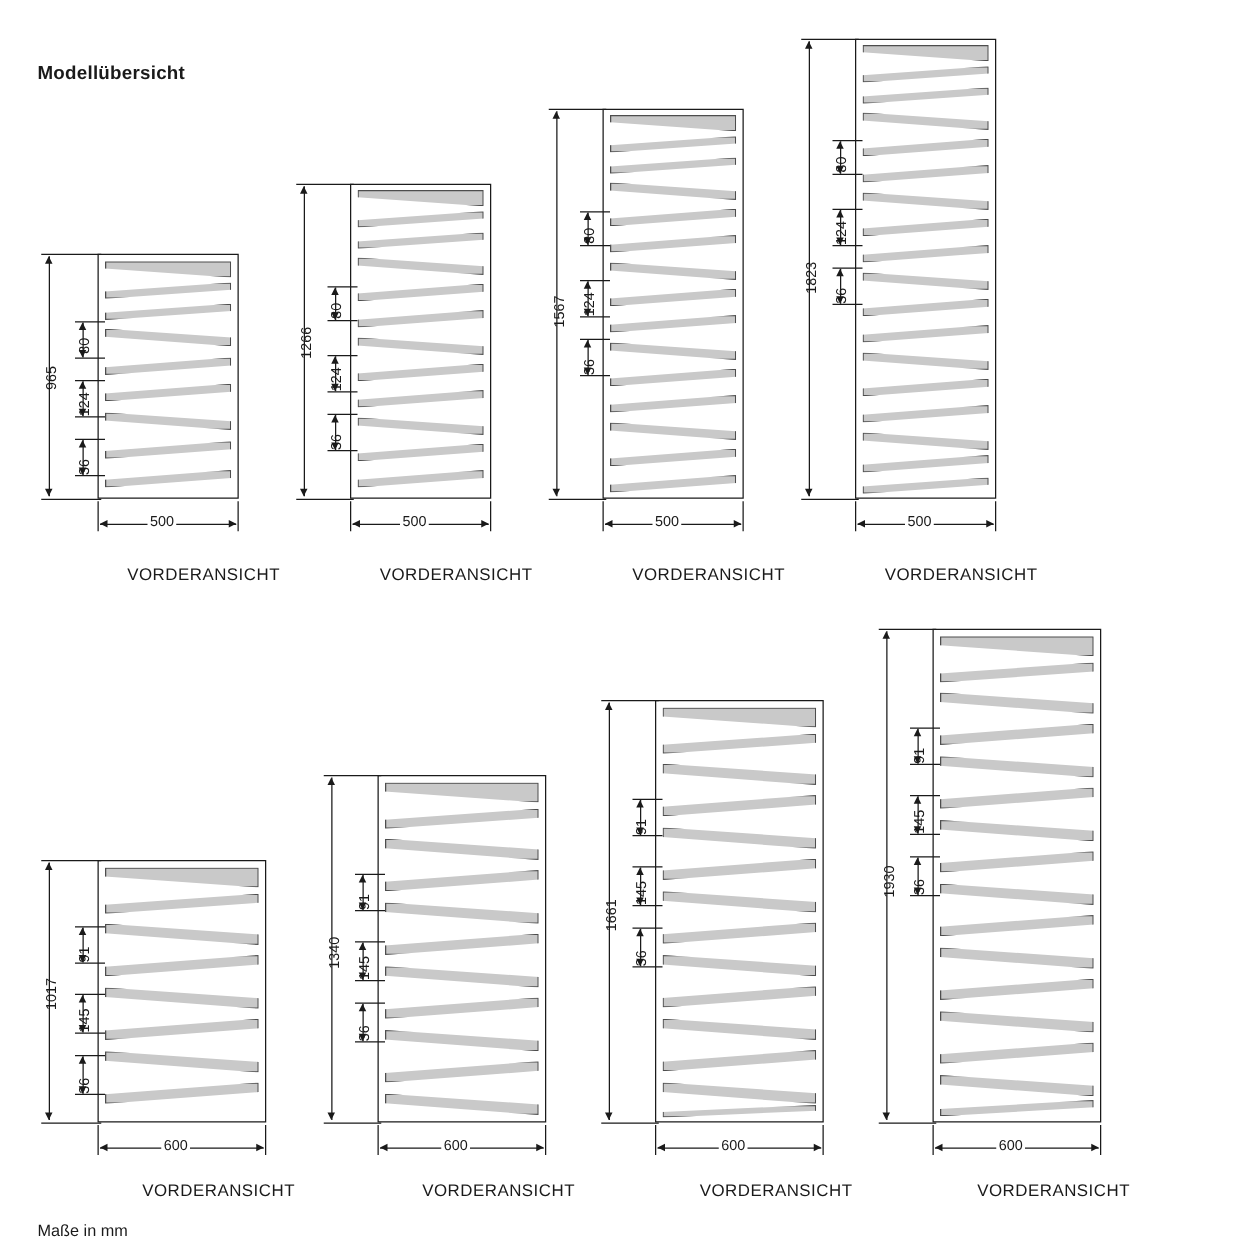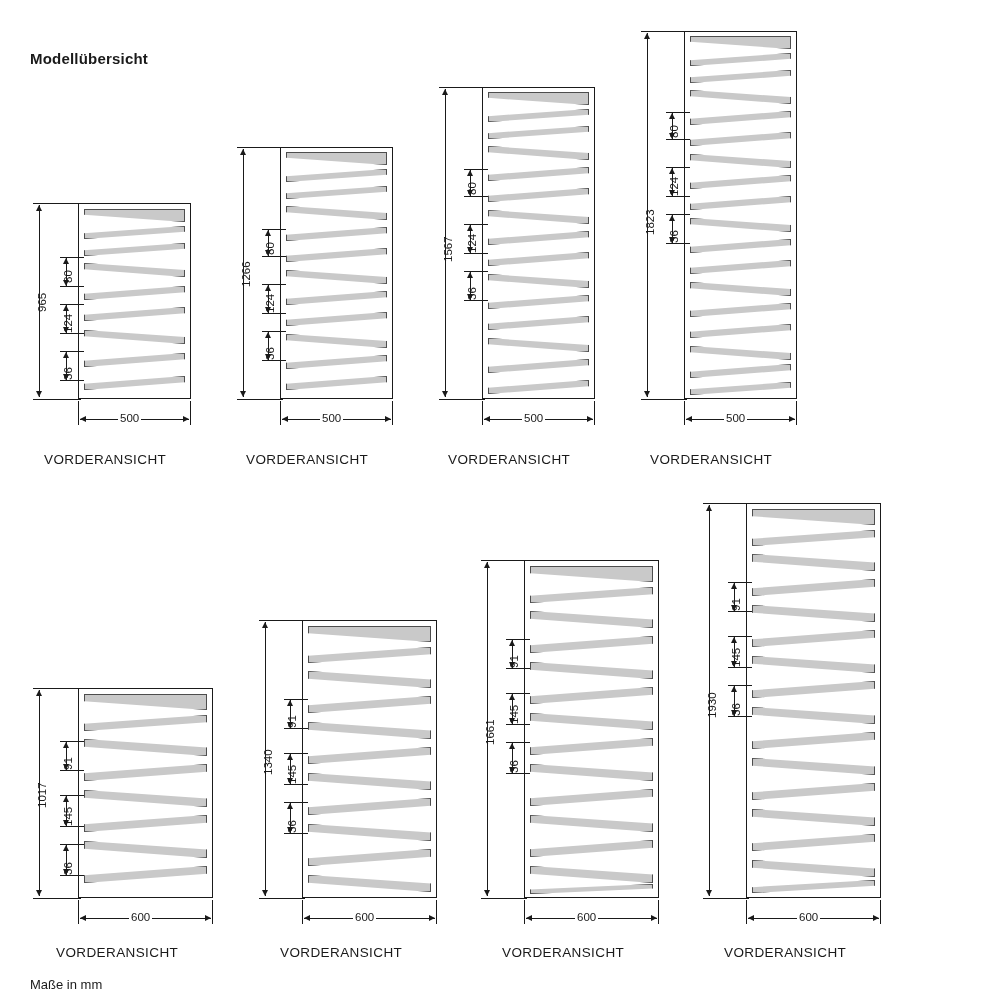--- a/index.html
+++ b/index.html
@@ -45,21 +45,21 @@
     position: absolute;
     background: #c9c9c9;
     border: 1px solid #4d4d4d;
     box-sizing: border-box;
   }
   .caption {
     position: absolute;
     font-size: 13.5px;
     letter-spacing: 0.4px;
     white-space: nowrap;
-    text-align: left;
+    text-align: right;
   }
   
   .dim-v-line {
     position: absolute;
     width: 0;
     border-left: 1px solid #1a1a1a;
   }
   .dim-h-line {
     position: absolute;
     height: 0;

